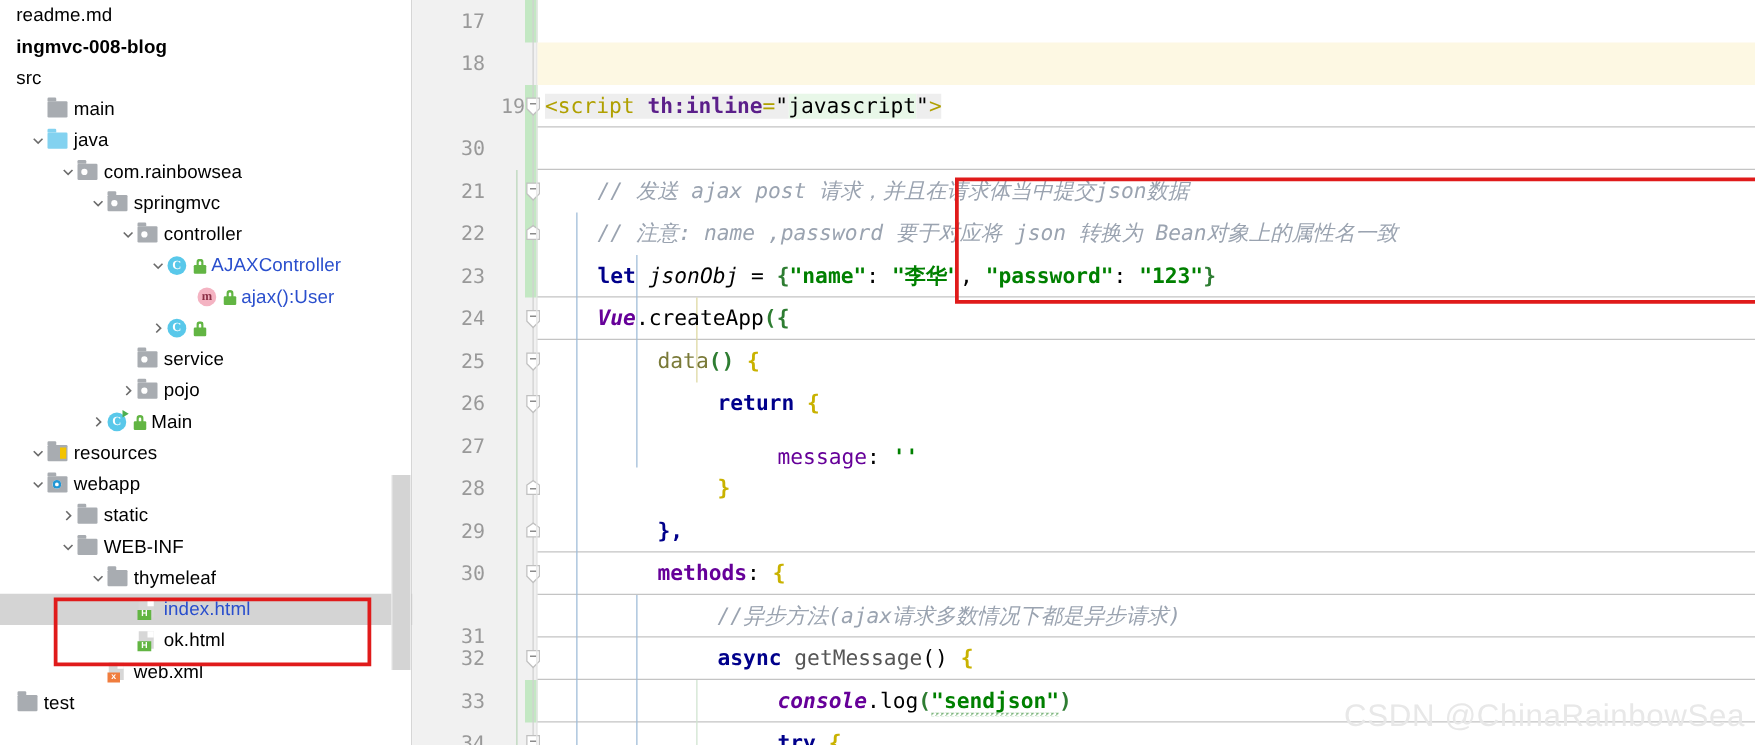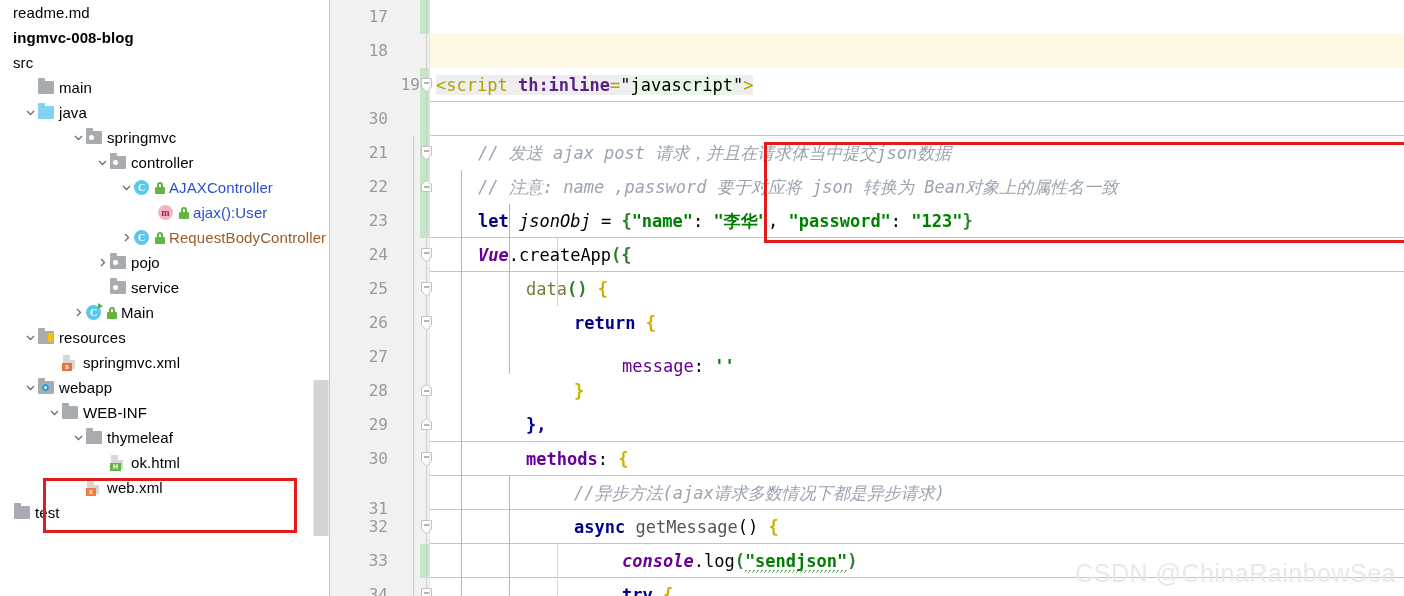--- a/index.html
+++ b/index.html
@@ -197,20 +197,32 @@
             <svg width="9" height="9" viewBox="0 0 9 9">
               <path d="M1 3 L4.5 6.5 L8 3" fill="none" stroke="#6b6b6b" stroke-width="1.3"></path>
             </svg>
           </span>
           <span class="ico">
             <span class="folder-blue"></span>
           </span>
           <span class="lbl c-black">java</span>
         </div>
         <div class="tree-row">
+          <span style="display: inline-block; flex: 0 0 48px; width: 48px; height: 1px;"></span>
+          <span class="arrow">
+            <svg width="9" height="9" viewBox="0 0 9 9">
+              <path d="M1 3 L4.5 6.5 L8 3" fill="none" stroke="#6b6b6b" stroke-width="1.3"></path>
+            </svg>
+          </span>
+          <span class="ico">
+            <span class="folder-pkg"></span>
+          </span>
+          <span class="lbl c-black">com.rainbowsea</span>
+        </div>
+        <div class="tree-row">
           <span style="display: inline-block; flex: 0 0 72px; width: 72px; height: 1px;"></span>
           <span class="arrow">
             <svg width="9" height="9" viewBox="0 0 9 9">
               <path d="M1 3 L4.5 6.5 L8 3" fill="none" stroke="#6b6b6b" stroke-width="1.3"></path>
             </svg>
           </span>
           <span class="ico">
             <span class="folder-pkg"></span>
           </span>
           <span class="lbl c-black">springmvc</span>
@@ -253,41 +265,40 @@
           <span style="display: inline-block; flex: 0 0 120px; width: 120px; height: 1px;"></span>
           <span class="arrow">
             <svg width="9" height="9" viewBox="0 0 9 9">
               <path d="M3 1 L6.5 4.5 L3 8" fill="none" stroke="#6b6b6b" stroke-width="1.3"></path>
             </svg>
           </span>
           <span class="ico">
             <span class="cls-c">C</span>
           </span>
           <span class="lock"></span>
-          <span class="lbl c-brown">RequestBodyController</span>
         </div>
         <div class="tree-row">
           <span style="display: inline-block; flex: 0 0 96px; width: 96px; height: 1px;"></span>
+          <span class="arrow"></span>
+          <span class="ico">
+            <span class="folder-pkg"></span>
+          </span>
+          <span class="lbl c-black">service</span>
+        </div>
+        <div class="tree-row">
+          <span style="display: inline-block; flex: 0 0 96px; width: 96px; height: 1px;"></span>
           <span class="arrow">
             <svg width="9" height="9" viewBox="0 0 9 9">
               <path d="M3 1 L6.5 4.5 L3 8" fill="none" stroke="#6b6b6b" stroke-width="1.3"></path>
             </svg>
           </span>
           <span class="ico">
             <span class="folder-pkg"></span>
           </span>
           <span class="lbl c-black">pojo</span>
-        </div>
-        <div class="tree-row">
-          <span style="display: inline-block; flex: 0 0 96px; width: 96px; height: 1px;"></span>
-          <span class="arrow"></span>
-          <span class="ico">
-            <span class="folder-pkg"></span>
-          </span>
-          <span class="lbl c-black">service</span>
         </div>
         <div class="tree-row">
           <span style="display: inline-block; flex: 0 0 72px; width: 72px; height: 1px;"></span>
           <span class="arrow">
             <svg width="9" height="9" viewBox="0 0 9 9">
               <path d="M3 1 L6.5 4.5 L3 8" fill="none" stroke="#6b6b6b" stroke-width="1.3"></path>
             </svg>
           </span>
           <span class="ico">
             <span class="cls-c" style="position:relative">C<span class="runmark"></span></span>
@@ -301,66 +312,78 @@
             <svg width="9" height="9" viewBox="0 0 9 9">
               <path d="M1 3 L4.5 6.5 L8 3" fill="none" stroke="#6b6b6b" stroke-width="1.3"></path>
             </svg>
           </span>
           <span class="ico">
             <span class="folder-res"></span>
           </span>
           <span class="lbl c-black">resources</span>
         </div>
         <div class="tree-row">
+          <span style="display: inline-block; flex: 0 0 24px; width: 24px; height: 1px;"></span>
+          <span class="arrow">
+            <svg width="9" height="9" viewBox="0 0 9 9">
+              <path d="M1 3 L4.5 6.5 L8 3" fill="none" stroke="#6b6b6b" stroke-width="1.3"></path>
+            </svg>
+          </span>
+          <span class="ico">
+            <span class="folder-web"></span>
+          </span>
+          <span class="lbl c-black">webapp</span>
+        </div>
+        <div class="tree-row">
           <span style="display: inline-block; flex: 0 0 48px; width: 48px; height: 1px;"></span>
-          <span class="arrow"></span>
-          <span class="ico">
-            <span class="f-xml">
+          <span class="arrow">
+            <svg width="9" height="9" viewBox="0 0 9 9">
+              <path d="M3 1 L6.5 4.5 L3 8" fill="none" stroke="#6b6b6b" stroke-width="1.3"></path>
+            </svg>
+          </span>
+          <span class="ico">
+            <span class="folder-plain"></span>
+          </span>
+          <span class="lbl c-black">static</span>
+        </div>
+        <div class="tree-row">
+          <span style="display: inline-block; flex: 0 0 48px; width: 48px; height: 1px;"></span>
+          <span class="arrow">
+            <svg width="9" height="9" viewBox="0 0 9 9">
+              <path d="M1 3 L4.5 6.5 L8 3" fill="none" stroke="#6b6b6b" stroke-width="1.3"></path>
+            </svg>
+          </span>
+          <span class="ico">
+            <span class="folder-plain"></span>
+          </span>
+          <span class="lbl c-black">WEB-INF</span>
+        </div>
+        <div class="tree-row">
+          <span style="display: inline-block; flex: 0 0 72px; width: 72px; height: 1px;"></span>
+          <span class="arrow">
+            <svg width="9" height="9" viewBox="0 0 9 9">
+              <path d="M1 3 L4.5 6.5 L8 3" fill="none" stroke="#6b6b6b" stroke-width="1.3"></path>
+            </svg>
+          </span>
+          <span class="ico">
+            <span class="folder-plain"></span>
+          </span>
+          <span class="lbl c-black">thymeleaf</span>
+        </div>
+        <div class="tree-row selected">
+          <span style="display: inline-block; flex: 0 0 96px; width: 96px; height: 1px;"></span>
+          <span class="arrow"></span>
+          <span class="ico">
+            <span class="f-html">
               <span class="pg"></span>
               <span class="corner"></span>
-              <span class="badge sp">s</span>
+              <span class="badge">H</span>
             </span>
           </span>
-          <span class="lbl c-black">springmvc.xml</span>
-        </div>
-        <div class="tree-row">
-          <span style="display: inline-block; flex: 0 0 24px; width: 24px; height: 1px;"></span>
-          <span class="arrow">
-            <svg width="9" height="9" viewBox="0 0 9 9">
-              <path d="M1 3 L4.5 6.5 L8 3" fill="none" stroke="#6b6b6b" stroke-width="1.3"></path>
-            </svg>
-          </span>
-          <span class="ico">
-            <span class="folder-web"></span>
-          </span>
-          <span class="lbl c-black">webapp</span>
-        </div>
-        <div class="tree-row">
-          <span style="display: inline-block; flex: 0 0 48px; width: 48px; height: 1px;"></span>
-          <span class="arrow">
-            <svg width="9" height="9" viewBox="0 0 9 9">
-              <path d="M1 3 L4.5 6.5 L8 3" fill="none" stroke="#6b6b6b" stroke-width="1.3"></path>
-            </svg>
-          </span>
-          <span class="ico">
-            <span class="folder-plain"></span>
-          </span>
-          <span class="lbl c-black">WEB-INF</span>
-        </div>
-        <div class="tree-row">
-          <span style="display: inline-block; flex: 0 0 72px; width: 72px; height: 1px;"></span>
-          <span class="arrow">
-            <svg width="9" height="9" viewBox="0 0 9 9">
-              <path d="M1 3 L4.5 6.5 L8 3" fill="none" stroke="#6b6b6b" stroke-width="1.3"></path>
-            </svg>
-          </span>
-          <span class="ico">
-            <span class="folder-plain"></span>
-          </span>
-          <span class="lbl c-black">thymeleaf</span>
+          <span class="lbl c-blue">index.html</span>
         </div>
         <div class="tree-row">
           <span style="display: inline-block; flex: 0 0 96px; width: 96px; height: 1px;"></span>
           <span class="arrow"></span>
           <span class="ico">
             <span class="f-html">
               <span class="pg"></span>
               <span class="corner"></span>
               <span class="badge">H</span>
             </span>

